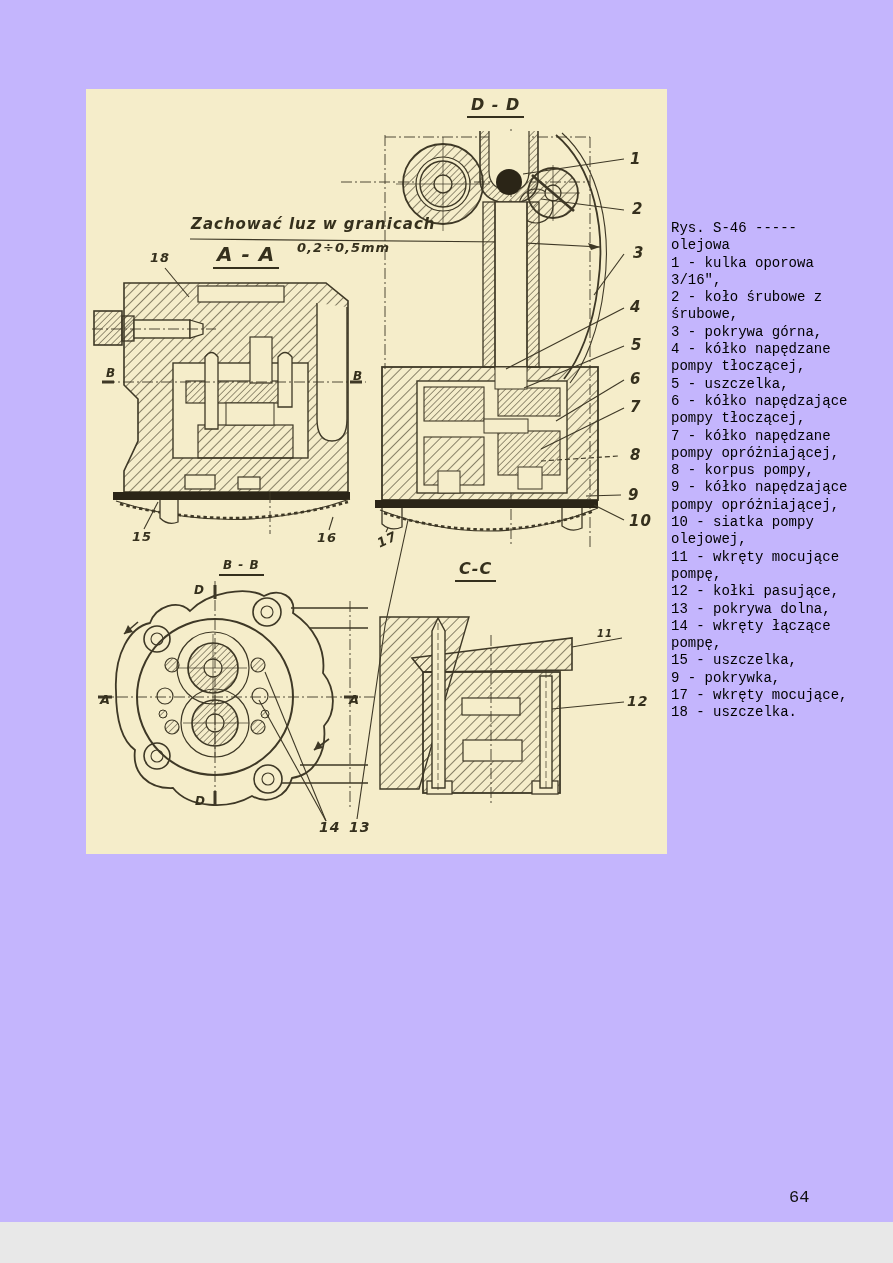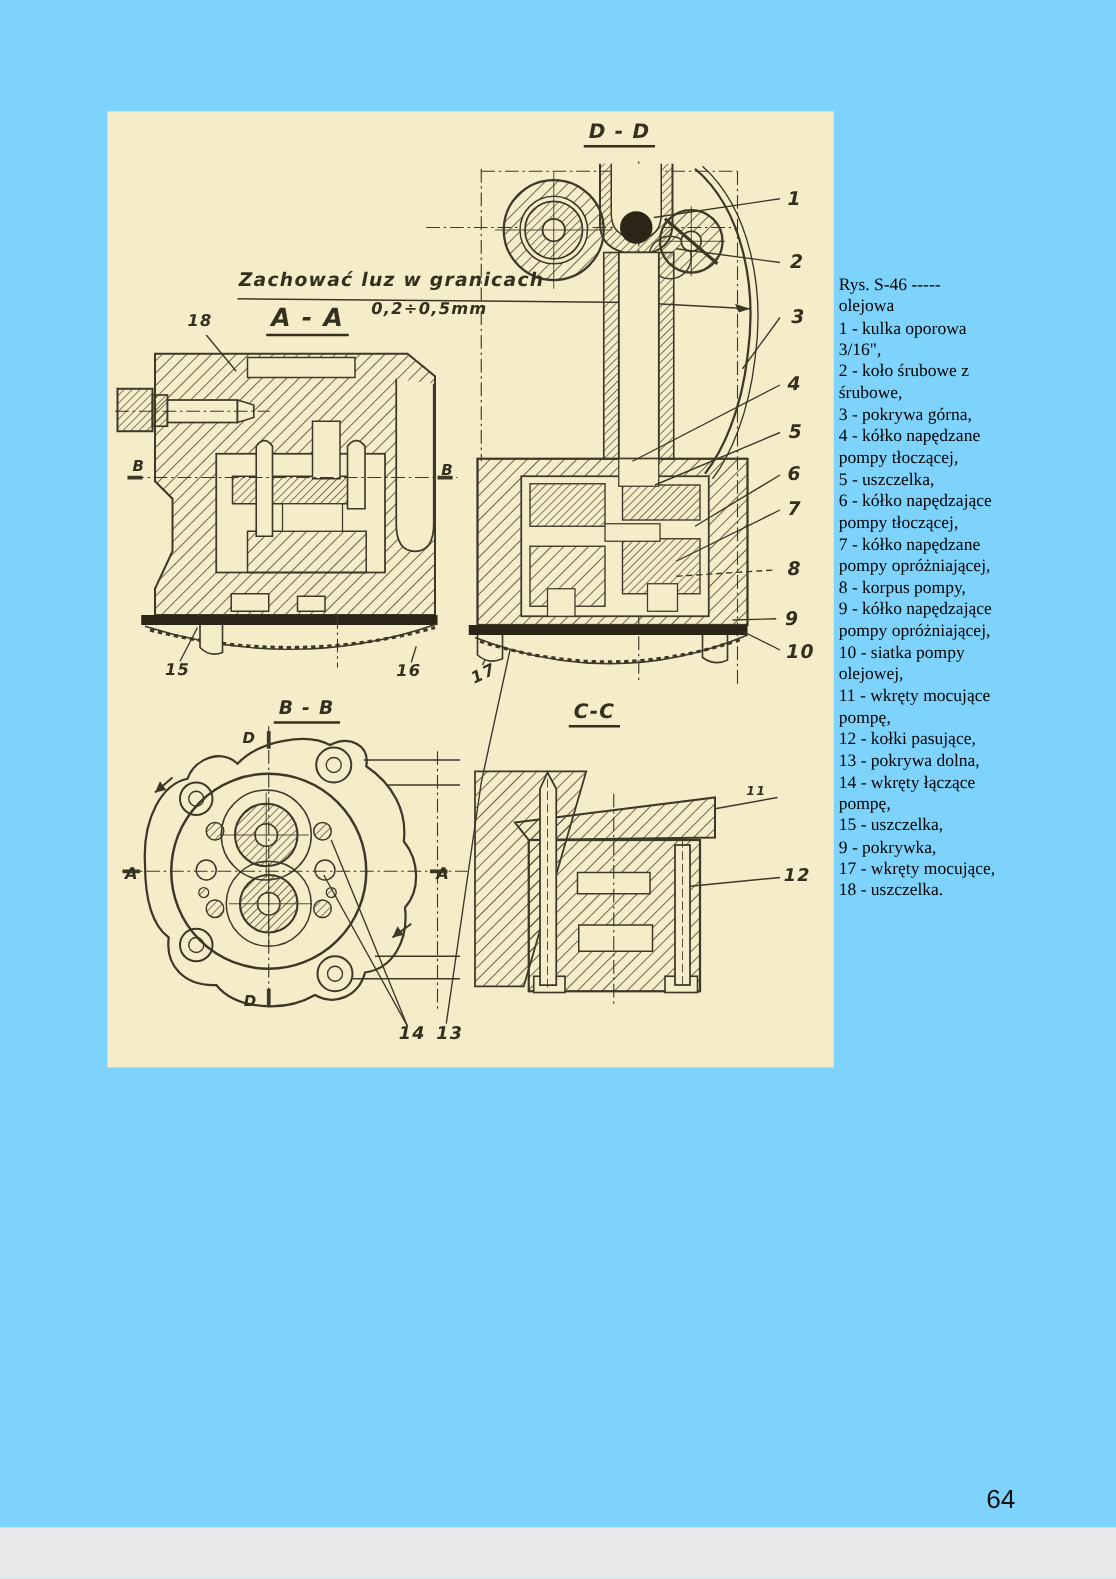--- a/index.html
+++ b/index.html
@@ -1,40 +1,40 @@
 <!DOCTYPE html>
 <html><head>
 <meta charset="utf-8">
 <style>
   html,body { margin:0; padding:0; background:#e8e8e8; }
   .page {
     position:relative; width:893px; height:1222px; margin:0 auto;
-    background:#7dd3fc; overflow:hidden;
+    background:#c4b5fd; overflow:hidden;
     font-family:"Liberation Serif", serif;
   }
   .scan {
     position:absolute; left:86px; top:89px; width:581px; height:765px;
     background:#f5edca;
   }
   .scan svg { position:absolute; left:0; top:0; }
   .lbl {
     position:absolute; font-family:"DejaVu Sans", sans-serif;
     font-style:italic; font-weight:700; color:#35301d;
     white-space:nowrap; line-height:1; letter-spacing:1px;
   }
   .lbl.u { border-bottom:2px solid #35301d; padding:0 4px 3px 4px; }
   .legend {
     position:absolute; left:671px; top:220px; width:221px;
-    font-family:Liberation Serif, serif; font-size:14px; line-height:17.3px;
+    font-family:Liberation Mono, monospace; font-size:14px; line-height:17.3px;
     color:#000;
   }
   .legend div { white-space:nowrap; }
   .pageno {
     position:absolute; left:789px; top:1188px;
-    font-family:Liberation Sans, sans-serif; font-size:21px; color:#111;
+    font-family:Liberation Mono, monospace; font-size:17px; color:#111;
   }
 </style>
 </head>
 <body>
 
 <div class="page">
 
   <div class="scan">
     <svg width="581" height="765" viewBox="0 0 581 765">
       <defs>
@@ -213,21 +213,21 @@
     <span class="lbl u" style="left:381px;top:8px;font-size:16px">D - D</span>
     <span class="lbl" style="left:105px;top:128px;font-size:15px">Zachować luz w granicach</span>
     <span class="lbl u" style="left:127px;top:155px;font-size:20px">A - A</span>
     <span class="lbl" style="left:211px;top:152px;font-size:13px">0,2÷0,5mm</span>
     <span class="lbl" style="left:64px;top:162px;font-size:13px">18</span>
     <span class="lbl" style="left:20px;top:278px;font-size:12px">B</span>
     <span class="lbl" style="left:267px;top:281px;font-size:12px">B</span>
     <span class="lbl" style="left:46px;top:441px;font-size:13px">15</span>
     <span class="lbl" style="left:231px;top:442px;font-size:13px">16</span>
     <span class="lbl" style="left:291px;top:444px;font-size:13px;transform:rotate(-25deg)">17</span>
-    <span class="lbl u" style="left:133px;top:470px;font-size:15px">B - B</span>
+    <span class="lbl u" style="left:133px;top:470px;font-size:12px">B - B</span>
     <span class="lbl" style="left:108px;top:495px;font-size:12px">D</span>
     <span class="lbl" style="left:14px;top:604px;font-size:13px">A</span>
     <span class="lbl" style="left:263px;top:604px;font-size:13px">A</span>
     <span class="lbl" style="left:109px;top:706px;font-size:12px">D</span>
     <span class="lbl" style="left:233px;top:731px;font-size:14px">14</span>
     <span class="lbl" style="left:263px;top:731px;font-size:14px">13</span>
     <span class="lbl u" style="left:369px;top:472px;font-size:16px">C-C</span>
     <span class="lbl" style="left:511px;top:540px;font-size:10px">11</span>
     <span class="lbl" style="left:541px;top:605px;font-size:14px">12</span>
     <span class="lbl" style="left:544px;top:63px;font-size:15px">1</span>

